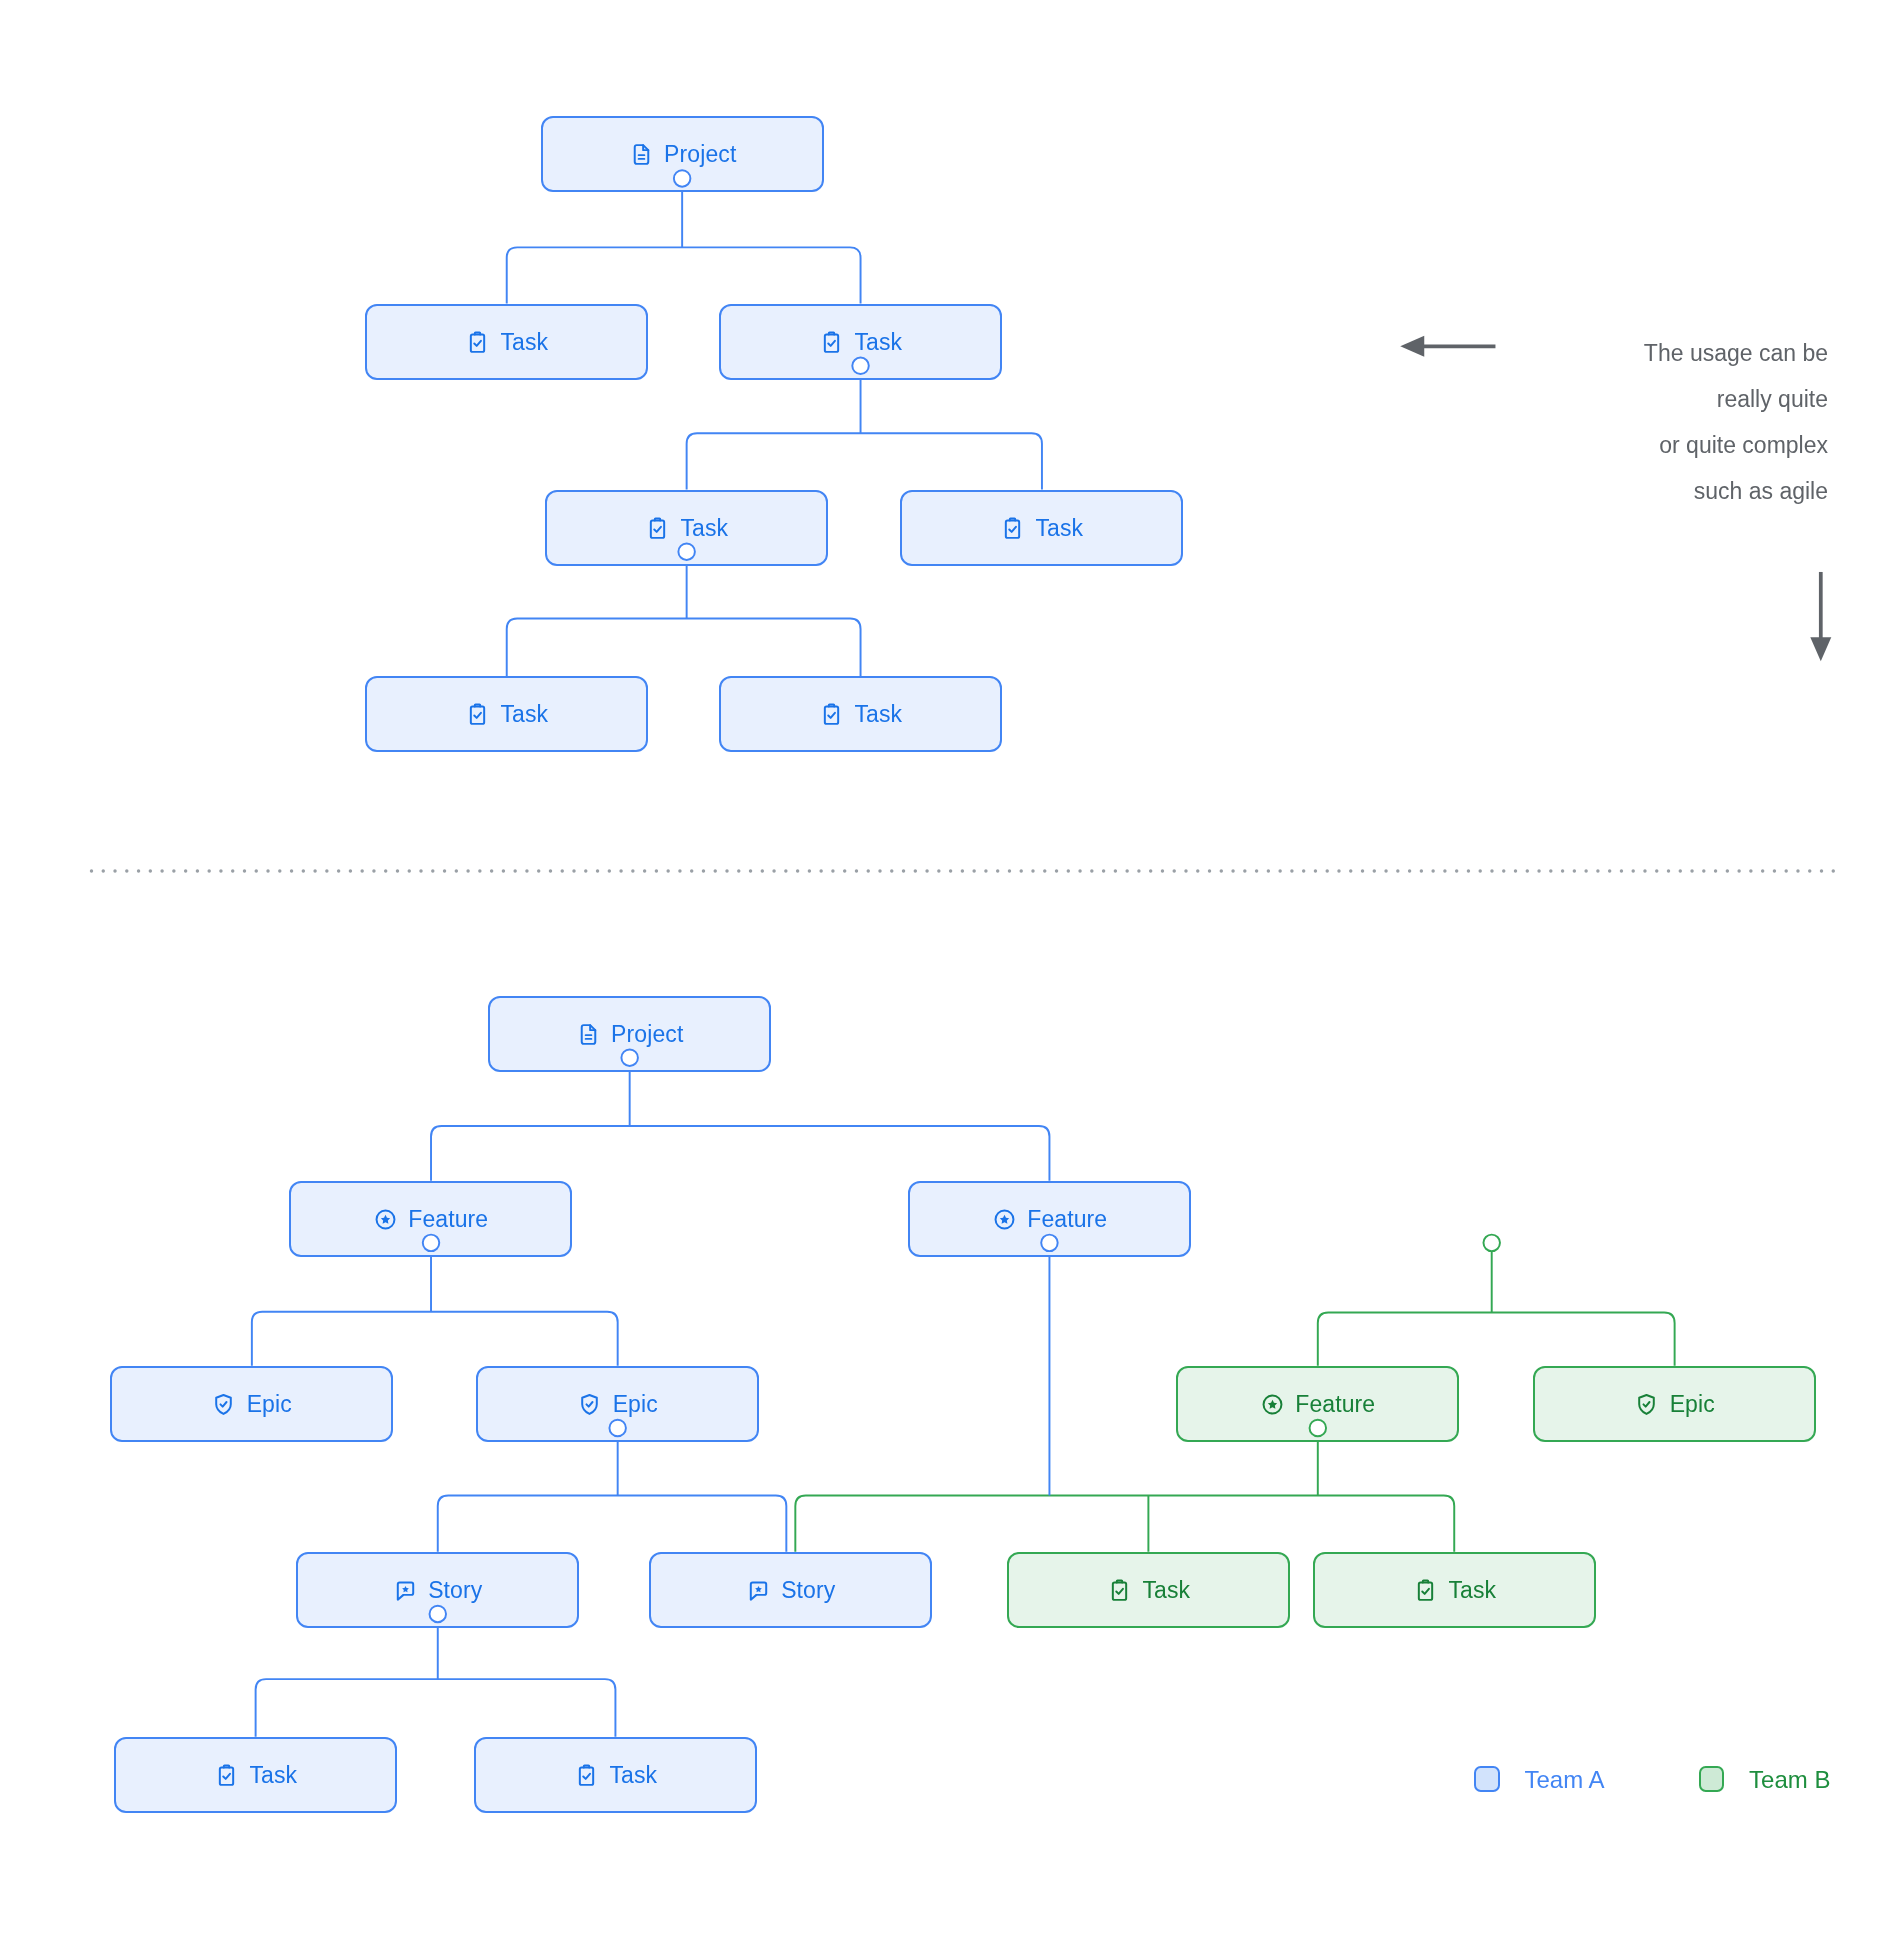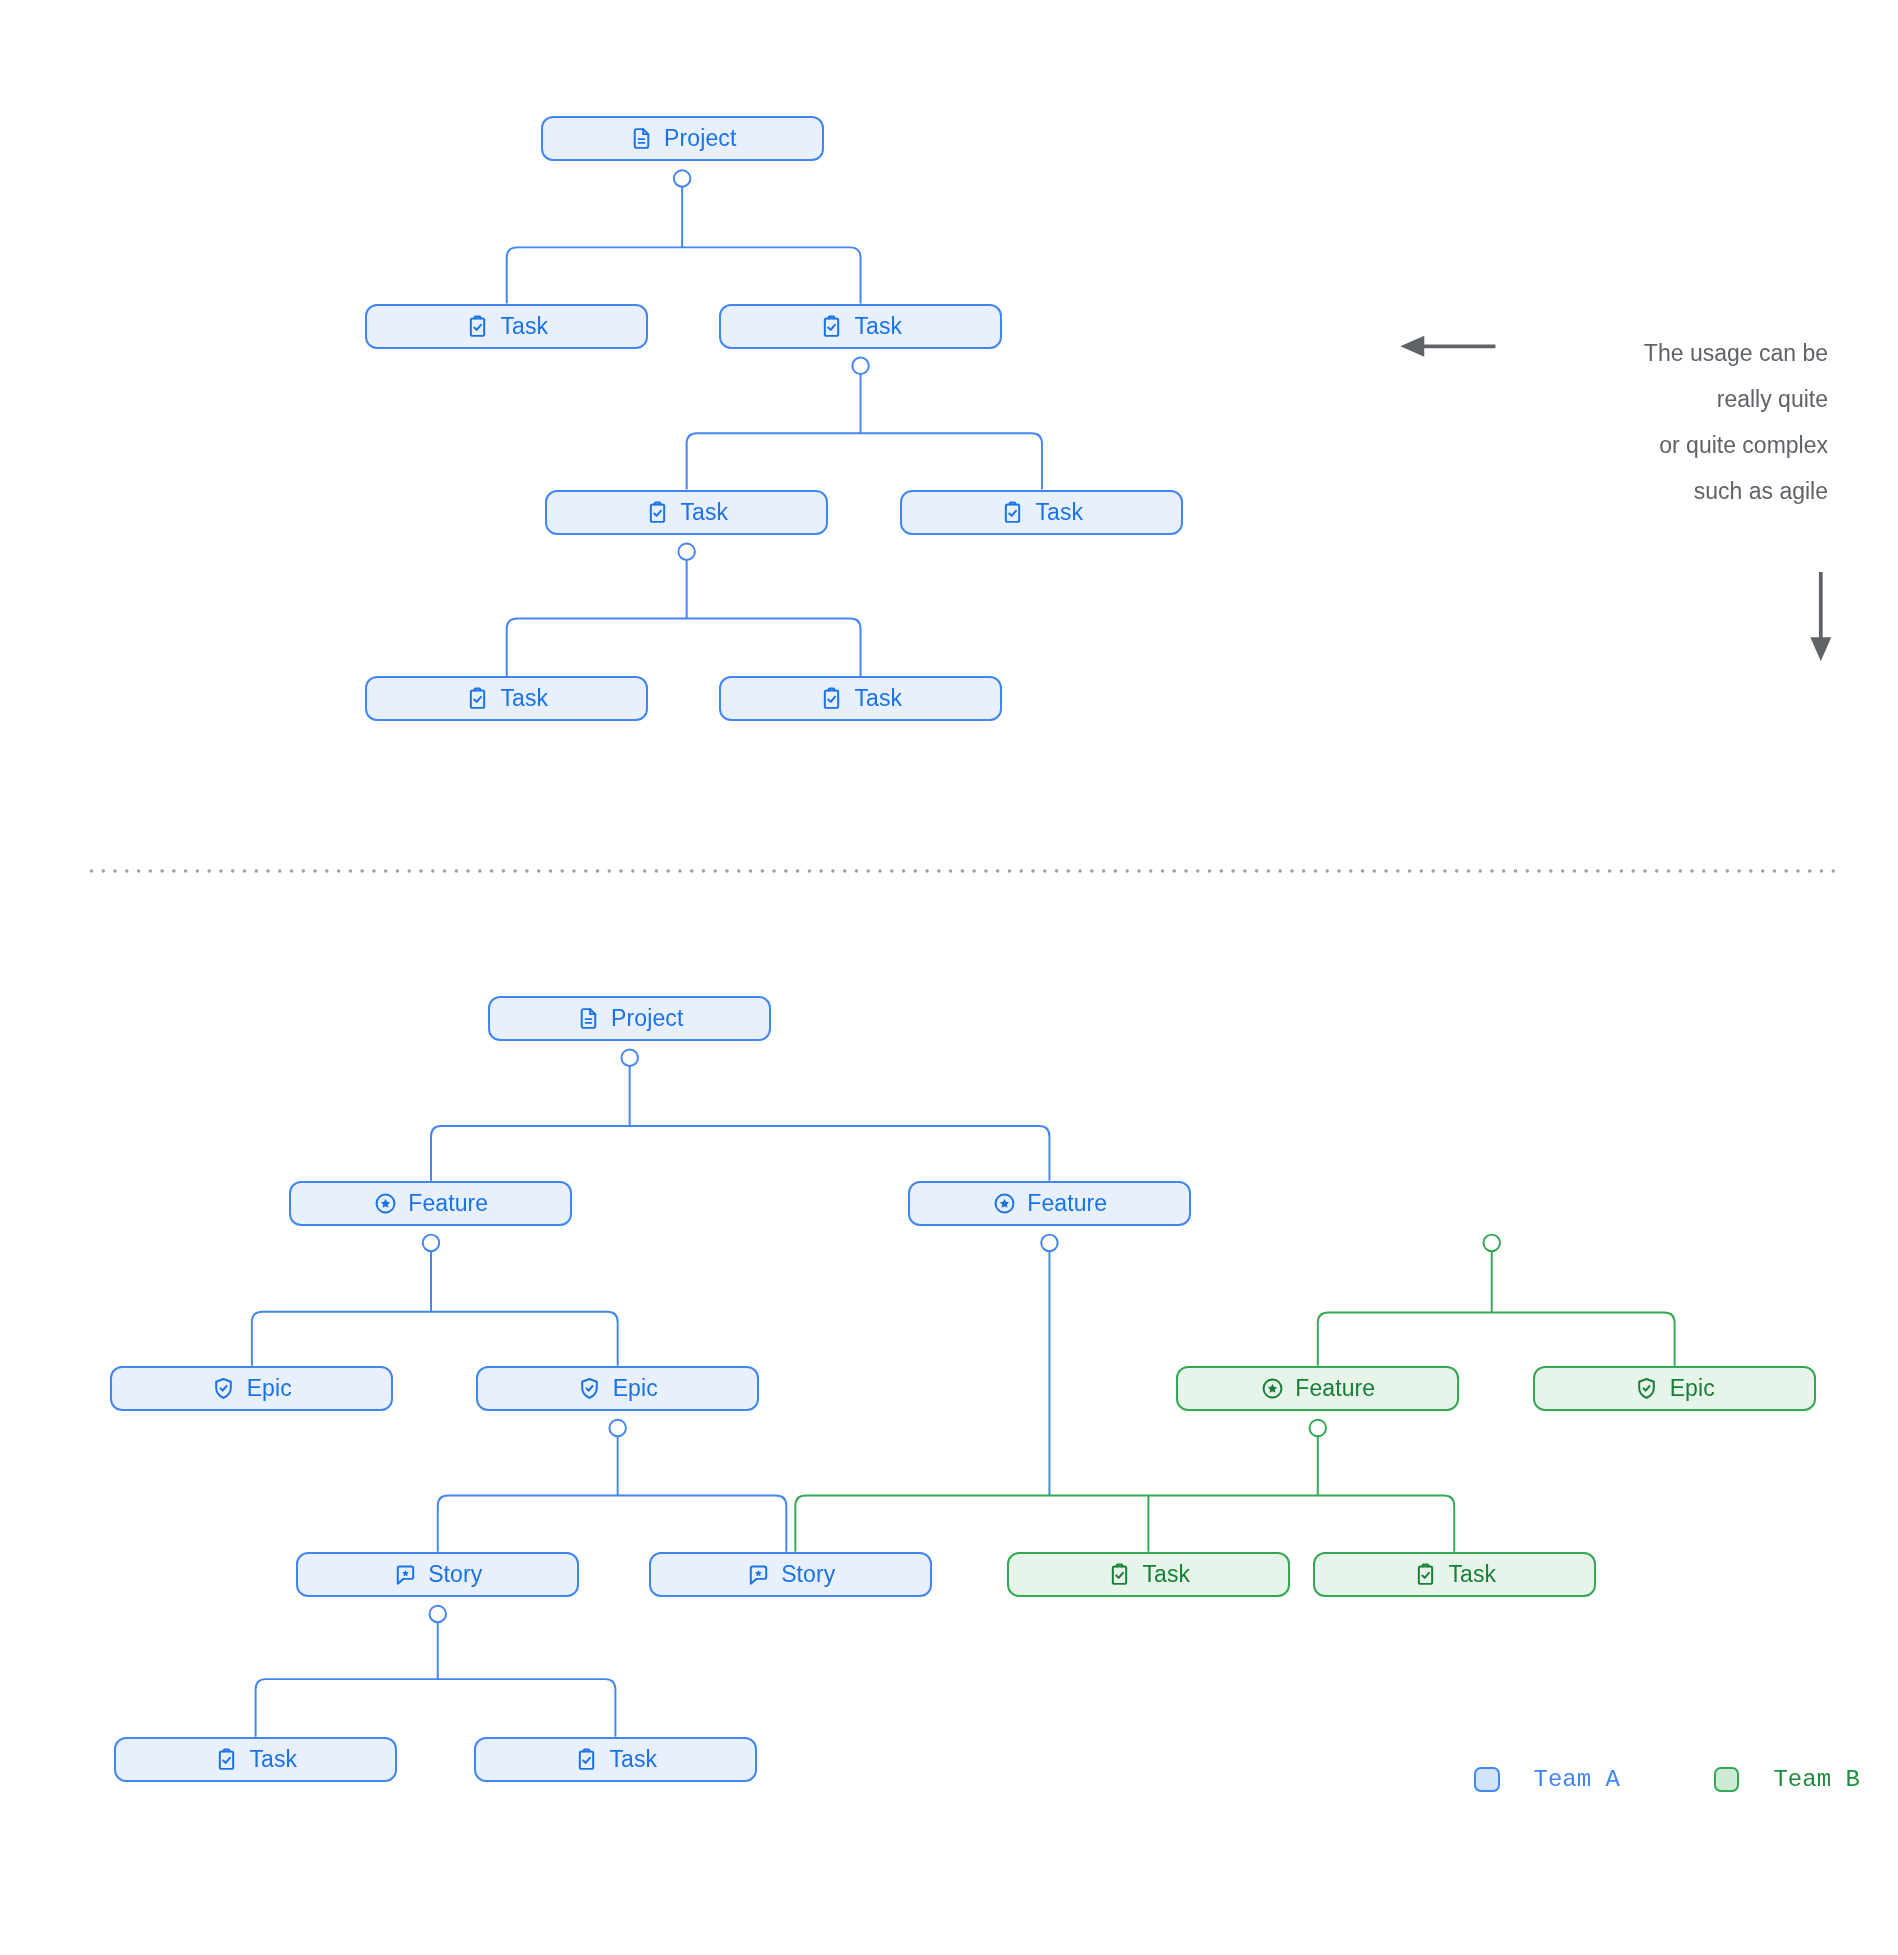--- a/index.html
+++ b/index.html
@@ -7,41 +7,41 @@
     width:1898px;height:1955px;position:relative;overflow:hidden;
     font-family:"Liberation Sans","DejaVu Sans",sans-serif;
   }
   .canvas{position:absolute;inset:0;}
   svg.layer{position:absolute;left:0;top:0;pointer-events:none;}
   #lines{z-index:1;}
   #nodes{position:absolute;left:0;top:0;width:100%;height:100%;z-index:2;}
   #overlay{z-index:3;}
 
   .node{
-    position:absolute;width:283px;height:45px;box-sizing:border-box;
+    position:absolute;width:283px;height:76px;box-sizing:border-box;
     border-radius:12px;border:2.2px solid;
     display:flex;align-items:center;justify-content:center;gap:10.5px;
     font-size:23px;font-weight:500;letter-spacing:0.1px;
   }
   .node.team-A{border-color:#4285F4;background:#E8F0FE;color:#1A73E8;}
   .node.team-B{border-color:#34A853;background:#E6F4EA;color:#188038;}
   .node .icn{display:flex;align-items:center;}
   .node .icn svg{width:25px;height:25px;}
 
   .annotation{
     position:absolute;top:330px;right:70px;z-index:4;
     text-align:right;color:#5F6368;font-size:23px;line-height:46px;font-weight:400;
   }
   .annotation .ann-line.para2-start{}
 
   .legend{
     position:absolute;left:1474px;top:1766px;z-index:4;
     display:flex;align-items:center;gap:54px;font-size:24px;font-weight:500;
   }
-  .legend-item{display:flex;align-items:center;gap:34px;font-family:Liberation Mono, monospace;}
+  .legend-item{display:flex;align-items:flex-start;gap:25px;}
   .swatch{width:25.5px;height:25.5px;border-radius:6.7px;border:2.2px solid;box-sizing:border-box;display:inline-block;}
   .swatch.sw-A{border-color:#4285F4;background:#D2E3FC;}
   .swatch.sw-B{border-color:#34A853;background:#CEEAD6;}
   .legend-item.team-A{color:#4285F4;}
   .legend-item.team-B{color:#1E8E3E;padding-left:40px;}
 </style>
 </head>
 <body>
 
 <div class="canvas">

